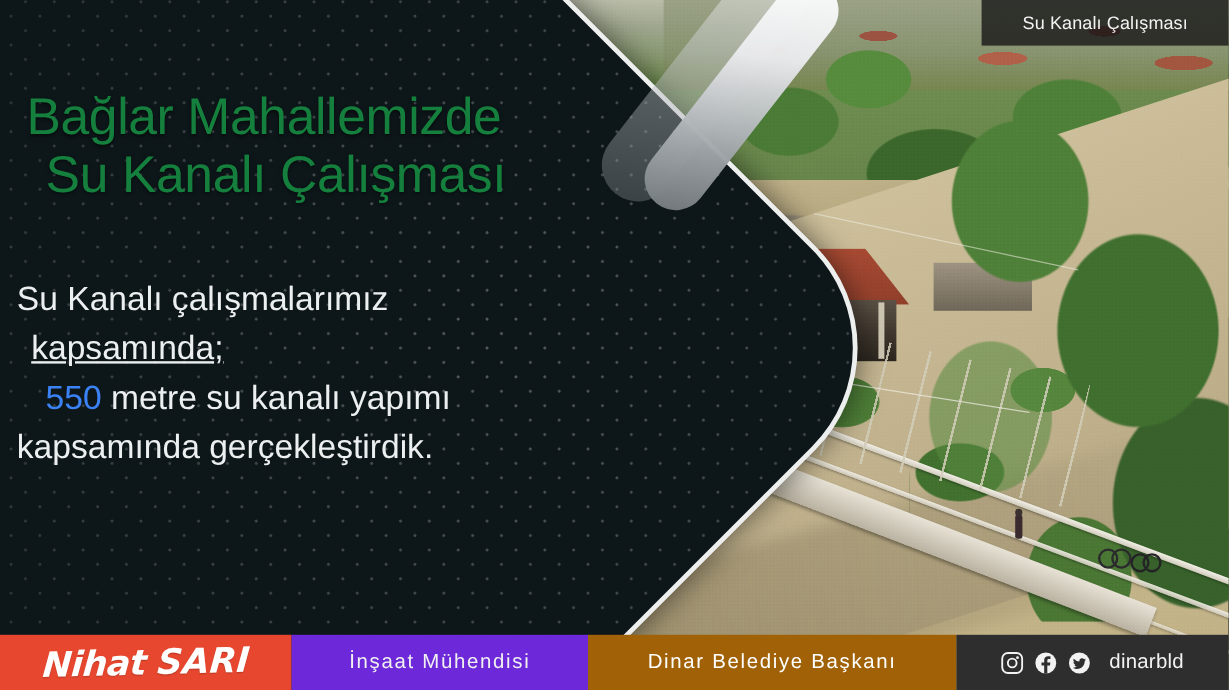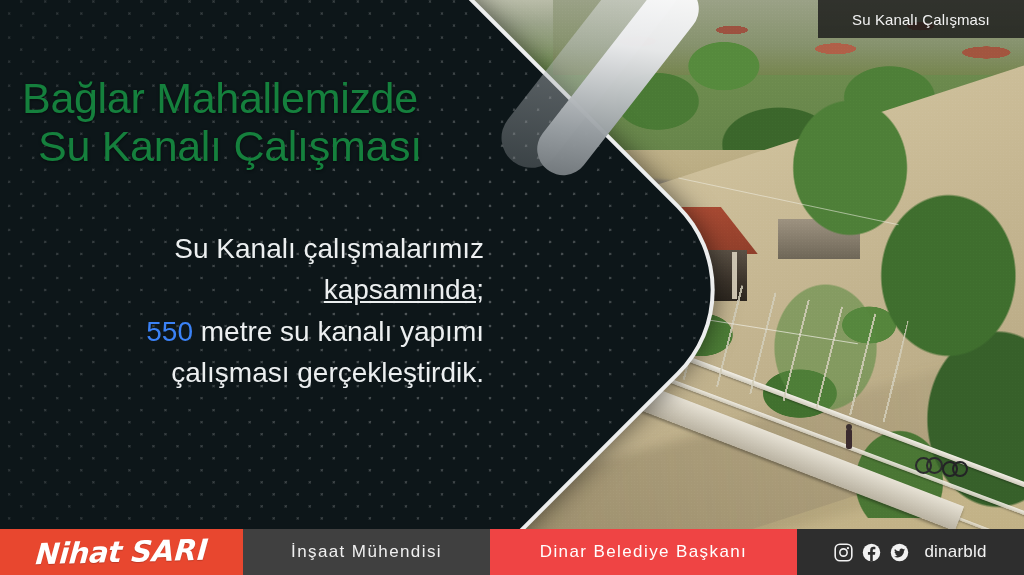--- a/index.html
+++ b/index.html
@@ -243,21 +243,20 @@
   }
   .title .l2 { display:block; margin-left:16px; }
 
   .body-text {
     position:absolute; left:14px; top:228px;
     width:470px;
     color:#eceff0;
     font-size:28px;
     line-height:1.48;
     font-weight:400;
-    text-align:right;
   }
   .body-text .ln { display:block; white-space:nowrap; }
   .body-text .ln2 { padding-left:12px;text-decoration:underline; }
   .body-text .ln3 { padding-left:24px; }
   .hl { color:#3b82f6; font-weight:500; }
 
   
   .badge {
     position:absolute; right:0; top:0;
     min-width:206px; height:38px;
@@ -280,25 +279,25 @@
   }
   .sig {
     color:#fff; font-size:29px; font-style:italic; font-weight:700;
     font-family:"DejaVu Sans", sans-serif;
     letter-spacing:-0.5px;
     transform:skewX(-6deg) rotate(-1.5deg);
     text-shadow:0 1px 1px rgba(0,0,0,.18);
   }
   .sig .last { letter-spacing:0px; }
   .seg-role {
-    width:247px; background:#404040; justify-content:center;
+    width:247px; background:#6d28d9; justify-content:center;
     color:#f0f0f0; font-size:17px; letter-spacing:1.4px; font-weight:400;
   }
   .seg-title {
-    width:307px; background:#ef4444; justify-content:center;
+    width:307px; background:#a16207; justify-content:center;
     color:#fff; font-size:17px; letter-spacing:1.4px; font-weight:400;
   }
   .seg-social {
     flex:1; background:#2e2e2e; justify-content:center; gap:9px;
     color:#f2f2f2; font-size:17px;
   }
   .soc { width:19px; height:19px; display:block; }
   .handle { margin-left:6px; letter-spacing:.2px; }
 </style>
 </head>
@@ -362,21 +361,21 @@
 
     <h1 class="title">
       <span>Bağlar Mahallemizde</span>
       <span class="l2">Su Kanalı Çalışması</span>
     </h1>
 
     <div class="body-text">
       <span class="ln">Su Kanalı çalışmalarımız</span>
       <span class="ln ln2">kapsamında;</span>
       <span class="ln ln3"><span class="hl">550</span><span> metre su kanalı yapımı</span></span>
-      <span class="ln">çalışması gerçekleştirdik.</span>
+      <span class="ln">kapsamında gerçekleştirdik.</span>
     </div>
   </div>
 
   <div class="badge">
     <span>Su Kanalı Çalışması</span>
   </div>
 
   <div class="bottombar">
 
     <div class="seg seg-name">

